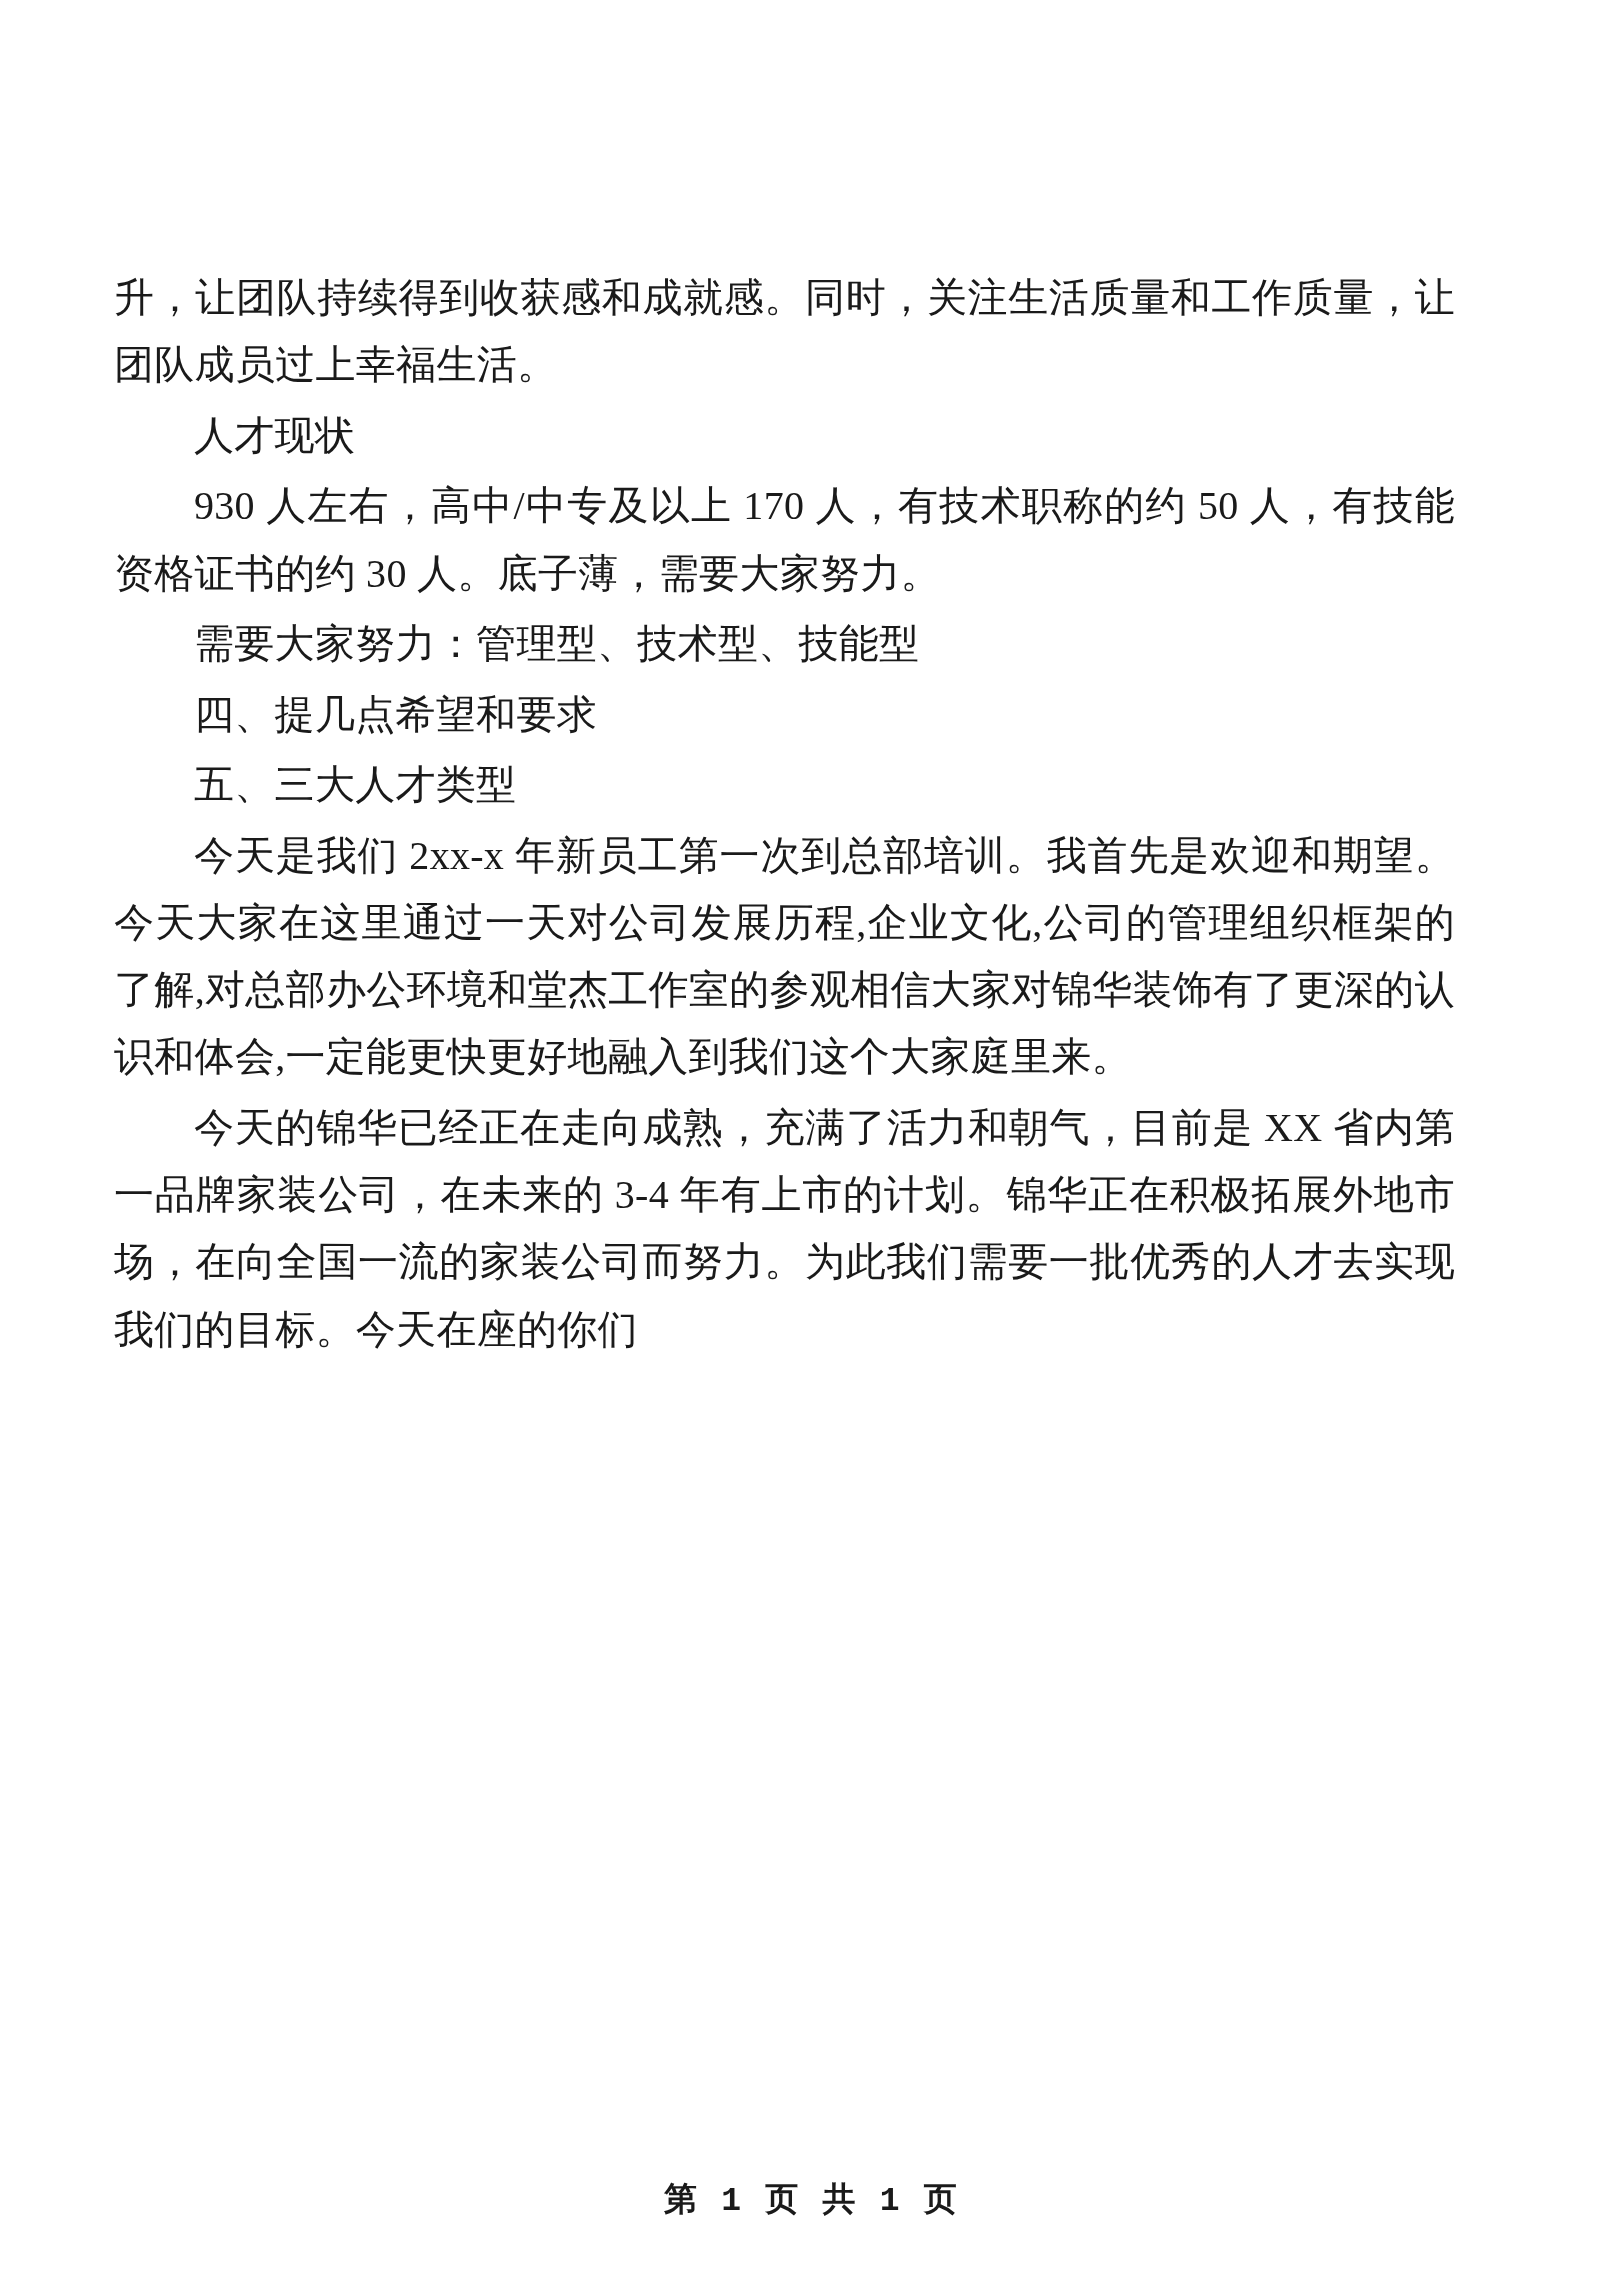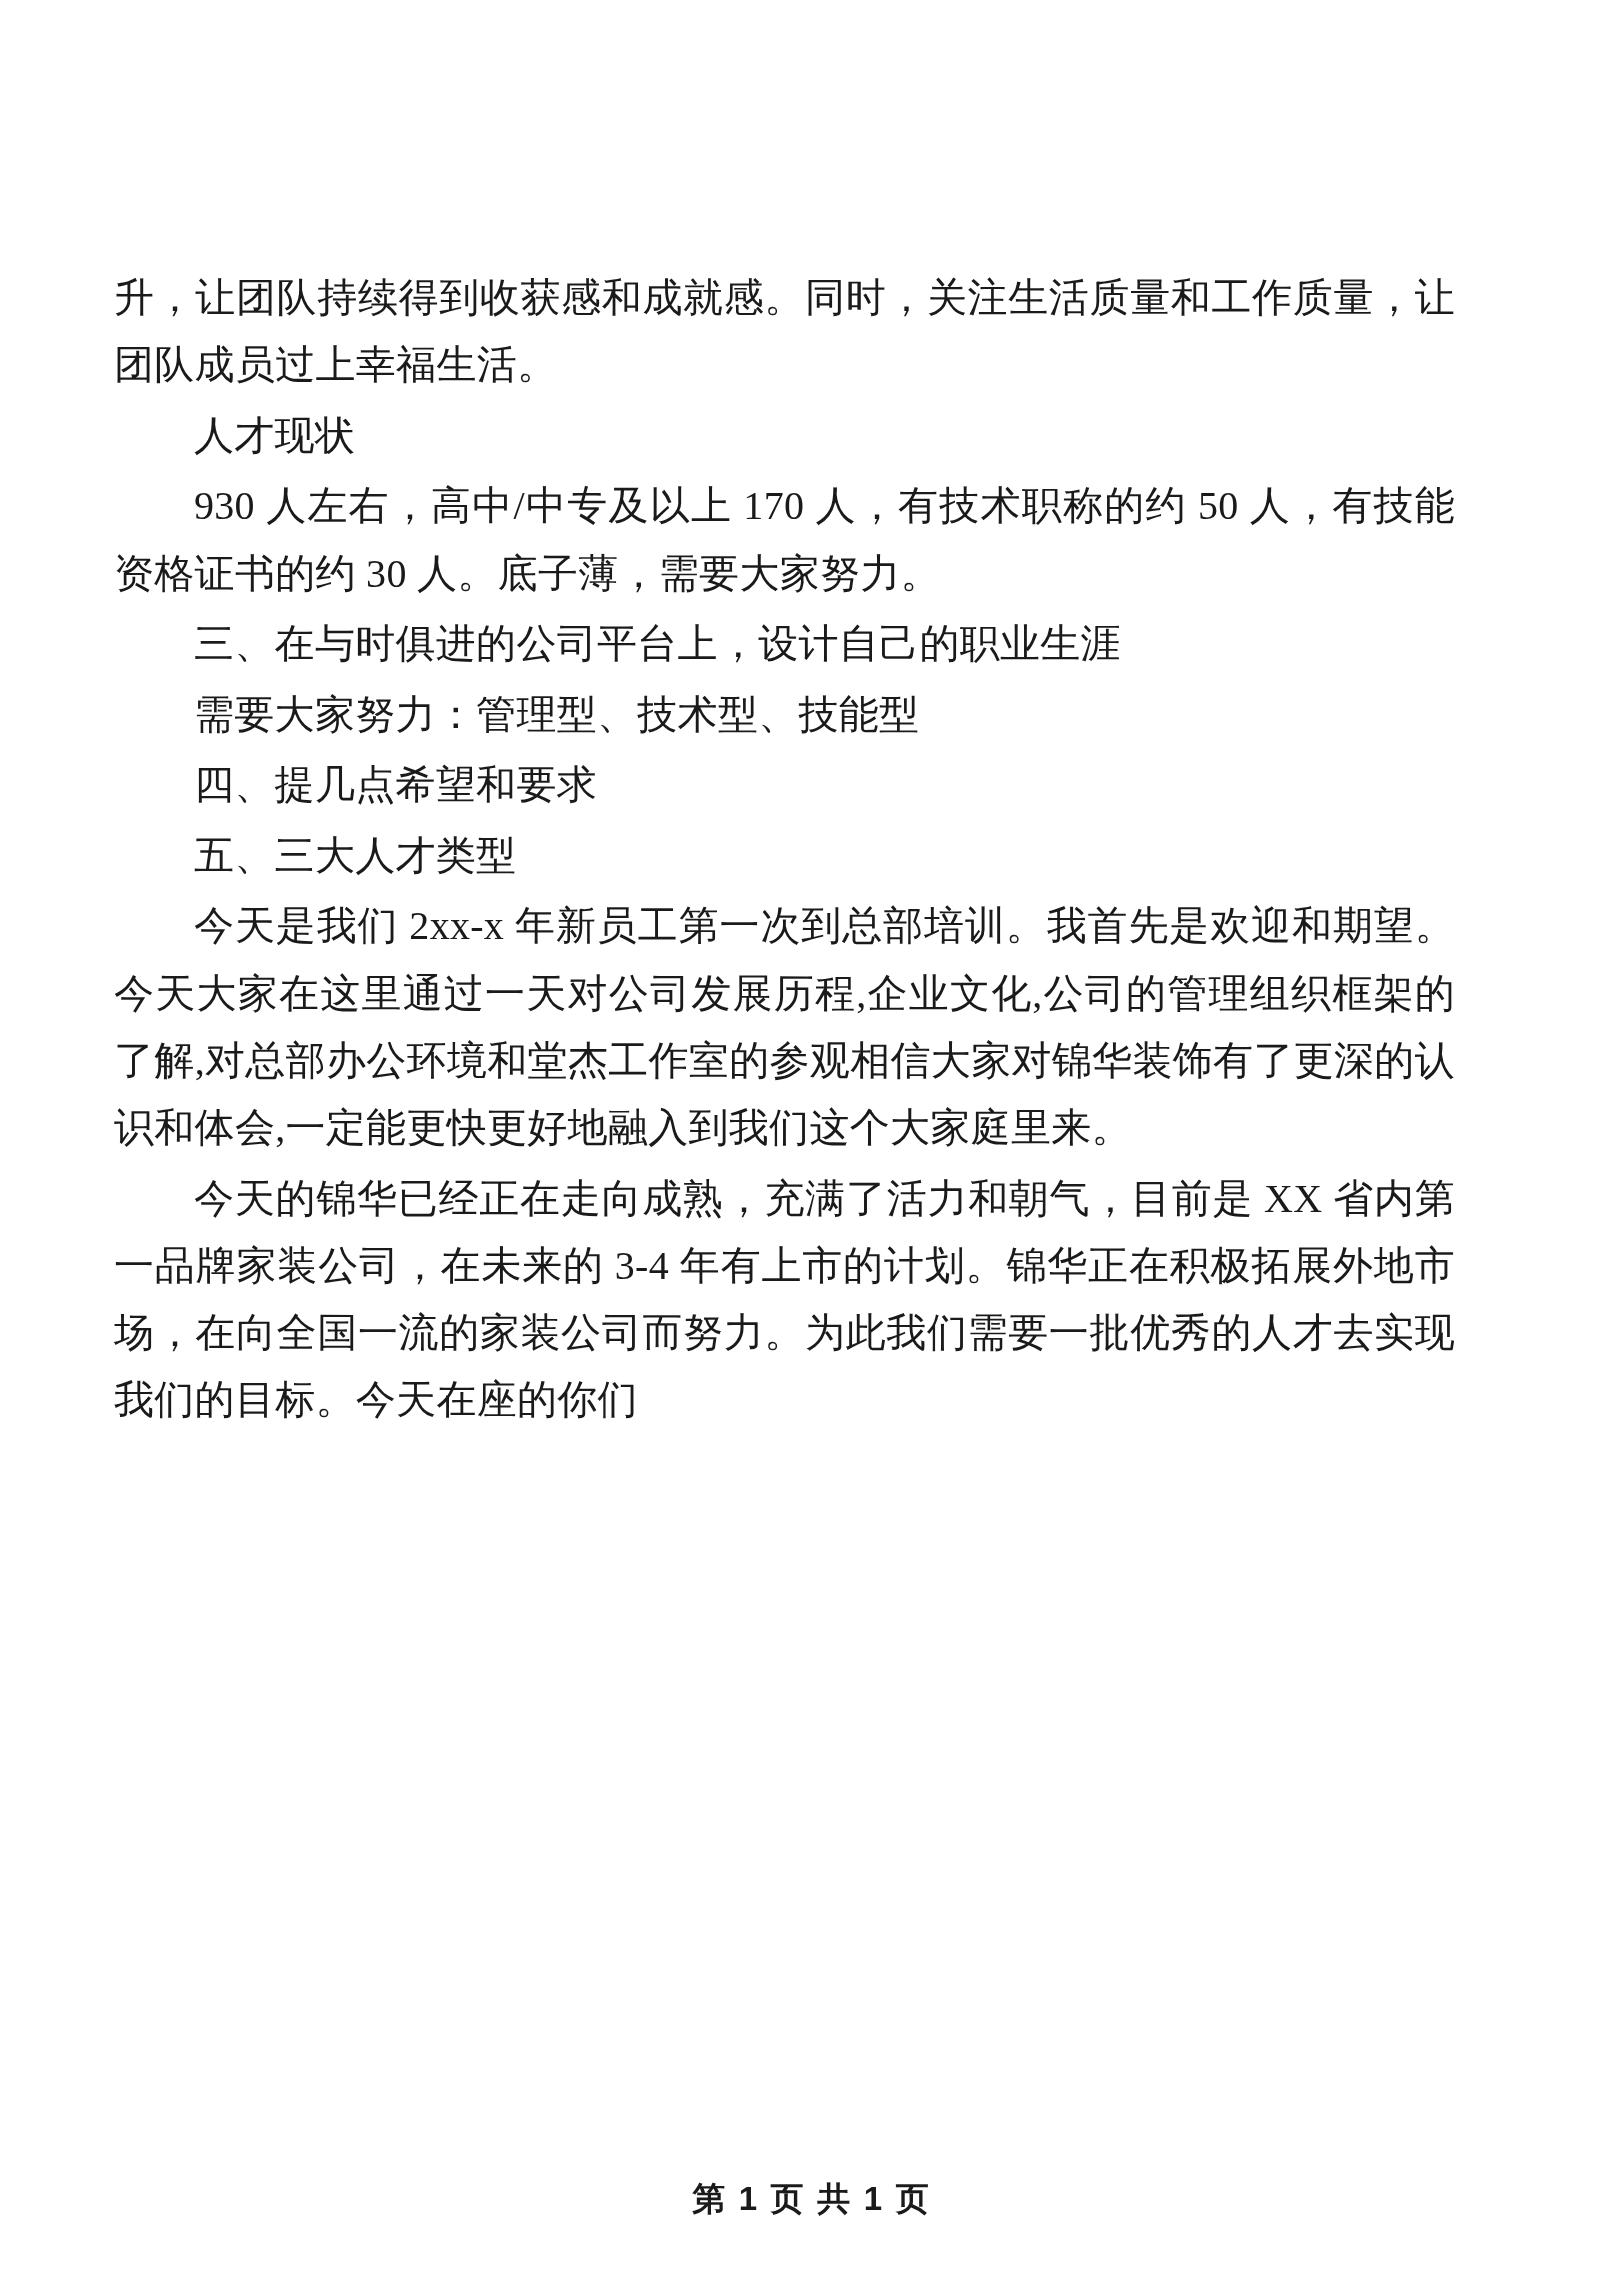--- a/index.html
+++ b/index.html
@@ -41,32 +41,31 @@
   .footer {
     position: absolute;
     left: 0;
     right: 0;
     bottom: 73px;
     text-align: center;
     font-size: 33px;
     letter-spacing: 2.2px;
     color: #1a1a1a;
     font-weight: 700;
-    font-family: Liberation Sans, sans-serif;
+    font-family: Liberation Mono, monospace;
   }
 </style>
 </head>
 <body>
 
 <div class="page">
   <div class="doc-body">
     <p class="para">升，让团队持续得到收获感和成就感。同时，关注生活质量和工作质量，让团队成员过上幸福生活。</p>
     <p class="para indent">人才现状</p>
     <p class="para indent">930 人左右，高中/中专及以上 170 人，有技术职称的约 50 人，有技能资格证书的约 30 人。底子薄，需要大家努力。</p>
-    <p class="para indent">三、在与时俱进的公司平台上，设计自己的职业生涯</p>
     <p class="para indent">需要大家努力：管理型、技术型、技能型</p>
     <p class="para indent">四、提几点希望和要求</p>
     <p class="para indent">五、三大人才类型</p>
     <p class="para indent">今天是我们 2xx-x 年新员工第一次到总部培训。我首先是欢迎和期望。今天大家在这里通过一天对公司发展历程,企业文化,公司的管理组织框架的了解,对总部办公环境和堂杰工作室的参观相信大家对锦华装饰有了更深的认识和体会,一定能更快更好地融入到我们这个大家庭里来。</p>
     <p class="para indent">今天的锦华已经正在走向成熟，充满了活力和朝气，目前是 XX 省内第一品牌家装公司，在未来的 3-4 年有上市的计划。锦华正在积极拓展外地市场，在向全国一流的家装公司而努力。为此我们需要一批优秀的人才去实现我们的目标。今天在座的你们</p>
   </div>
   <div class="footer">第 1 页 共 1 页</div>
 </div>
 
 

